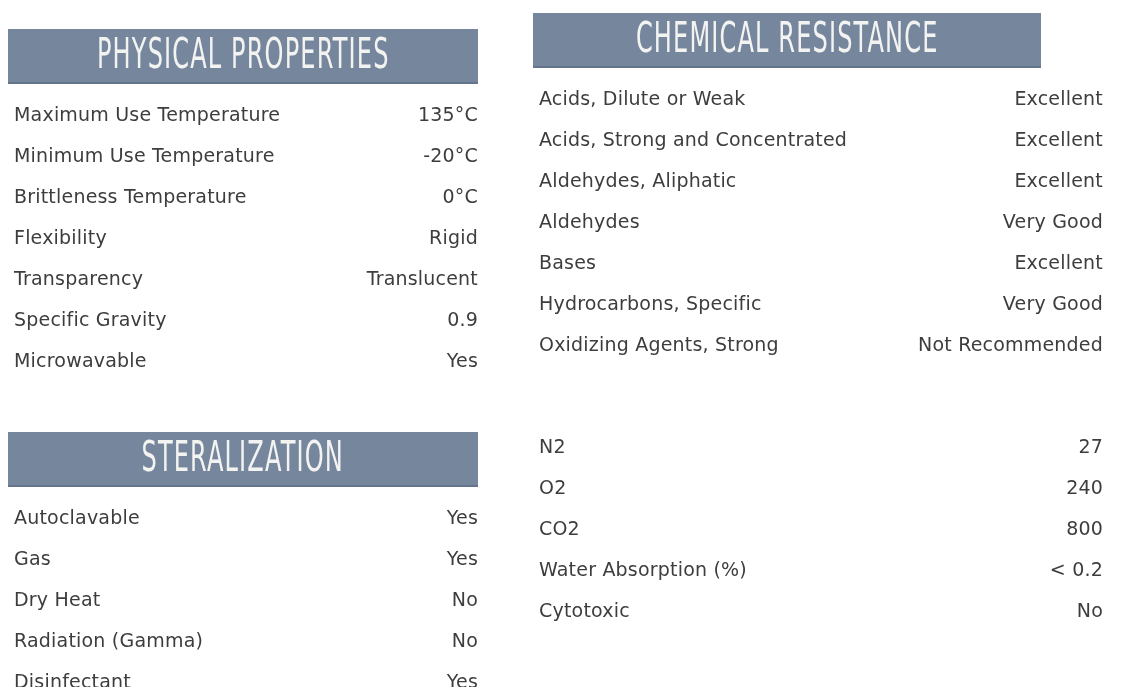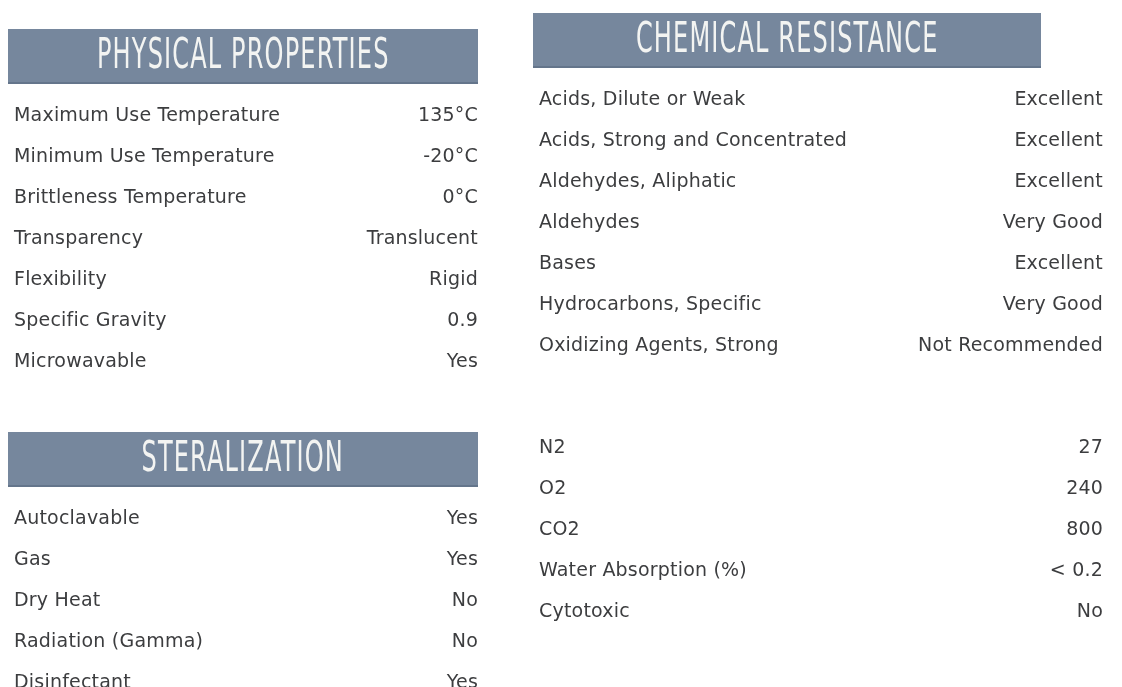--- a/index.html
+++ b/index.html
@@ -94,27 +94,27 @@
     <span class="label">Minimum Use Temperature</span>
     <span class="value">-20°C</span>
   </div>
 
   <div class="row">
     <span class="label">Brittleness Temperature</span>
     <span class="value">0°C</span>
   </div>
 
   <div class="row">
+    <span class="label">Flexibility</span>
+    <span class="value">Rigid</span>
+  </div>
+
+  <div class="row">
     <span class="label">Transparency</span>
     <span class="value">Translucent</span>
-  </div>
-
-  <div class="row">
-    <span class="label">Flexibility</span>
-    <span class="value">Rigid</span>
   </div>
 
   <div class="row">
     <span class="label">Specific Gravity</span>
     <span class="value">0.9</span>
   </div>
 
   <div class="row">
     <span class="label">Microwavable</span>
     <span class="value">Yes</span>

